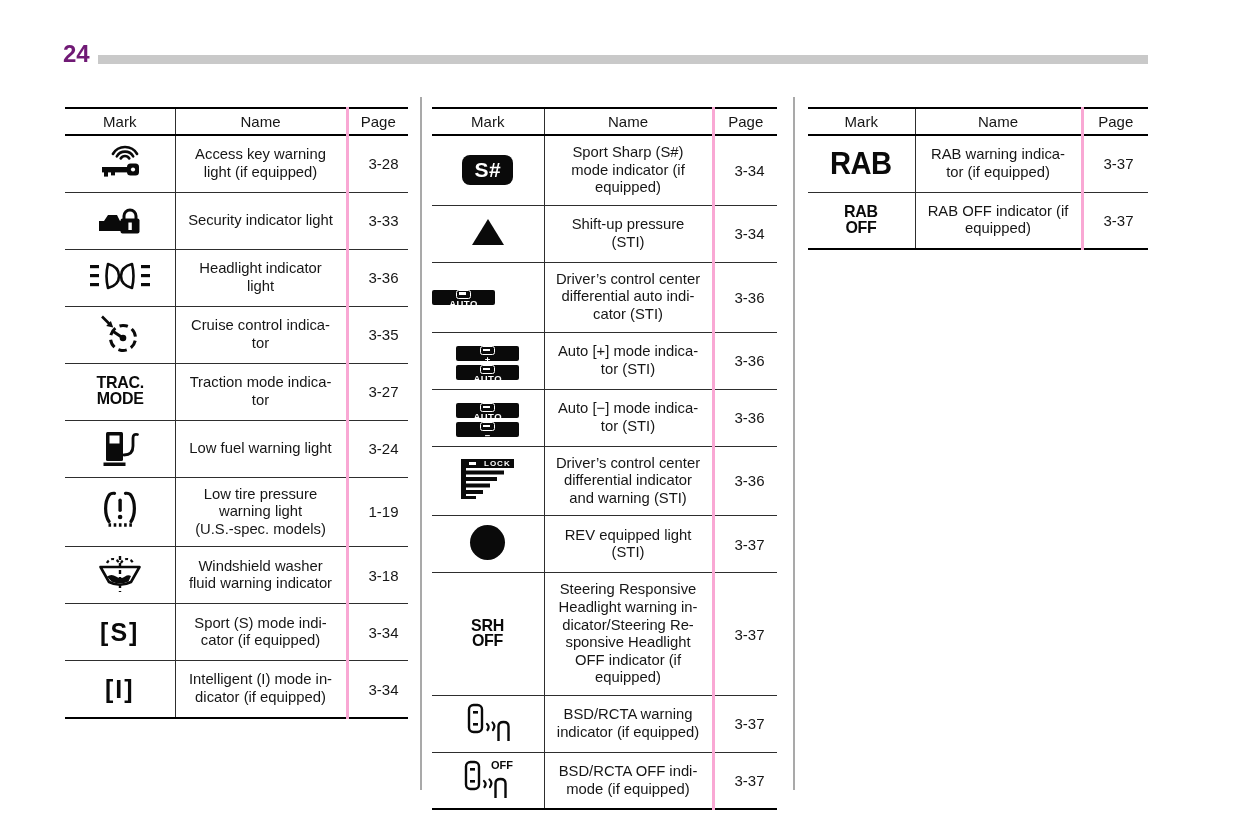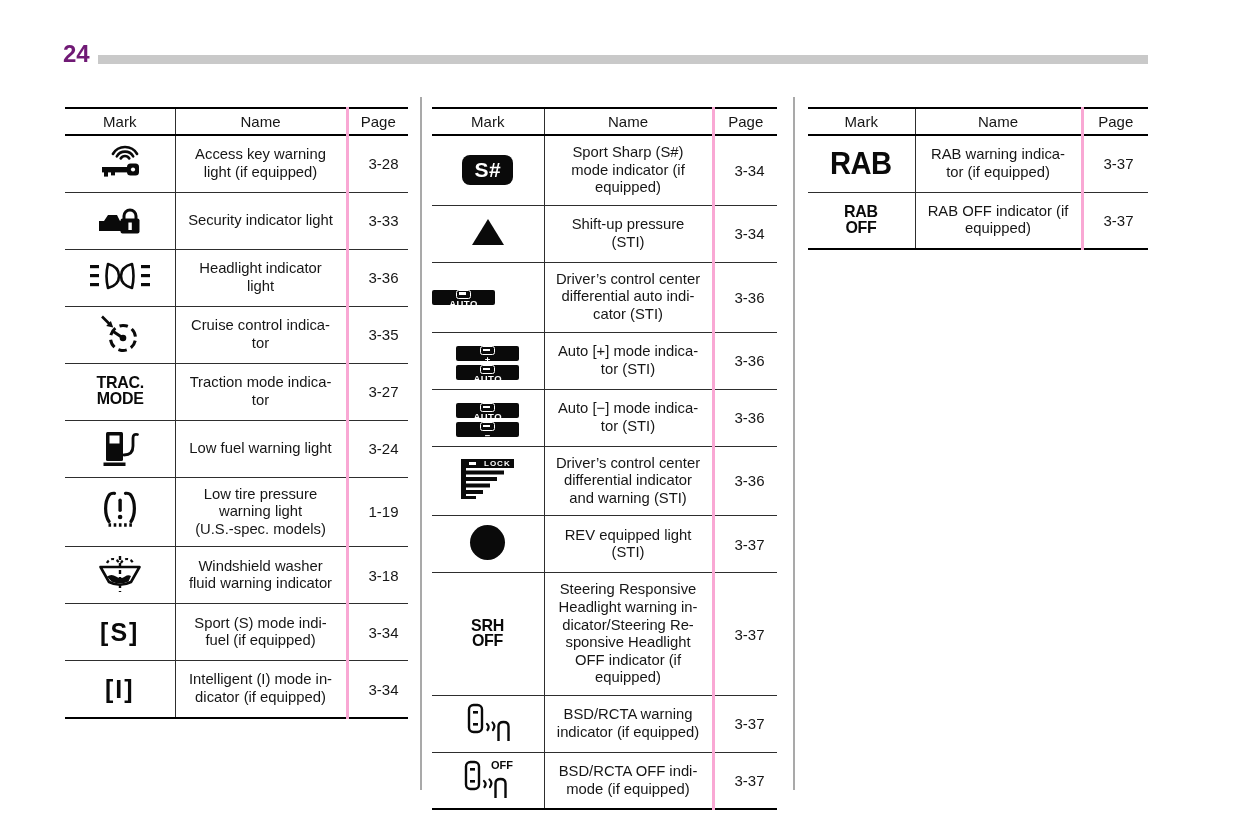--- a/index.html
+++ b/index.html
@@ -277,21 +277,21 @@
 fluid warning indicator</div>
             </td>
           <td class="c-page">3-18</td>
         </tr>
         <tr>
           <td class="c-mark">
             <span class="bracket-mark">[S]</span>
           </td>
           <td class="c-name">
               <div class="nm">Sport (S) mode indi-
-fuel (if equipped)</div>
+cator (if equipped)</div>
             </td>
           <td class="c-page">3-34</td>
         </tr>
         <tr>
           <td class="c-mark">
             <span class="bracket-mark">[I]</span>
           </td>
           <td class="c-name">
               <div class="nm">Intelligent (I) mode in-
 dicator (if equipped)</div>

